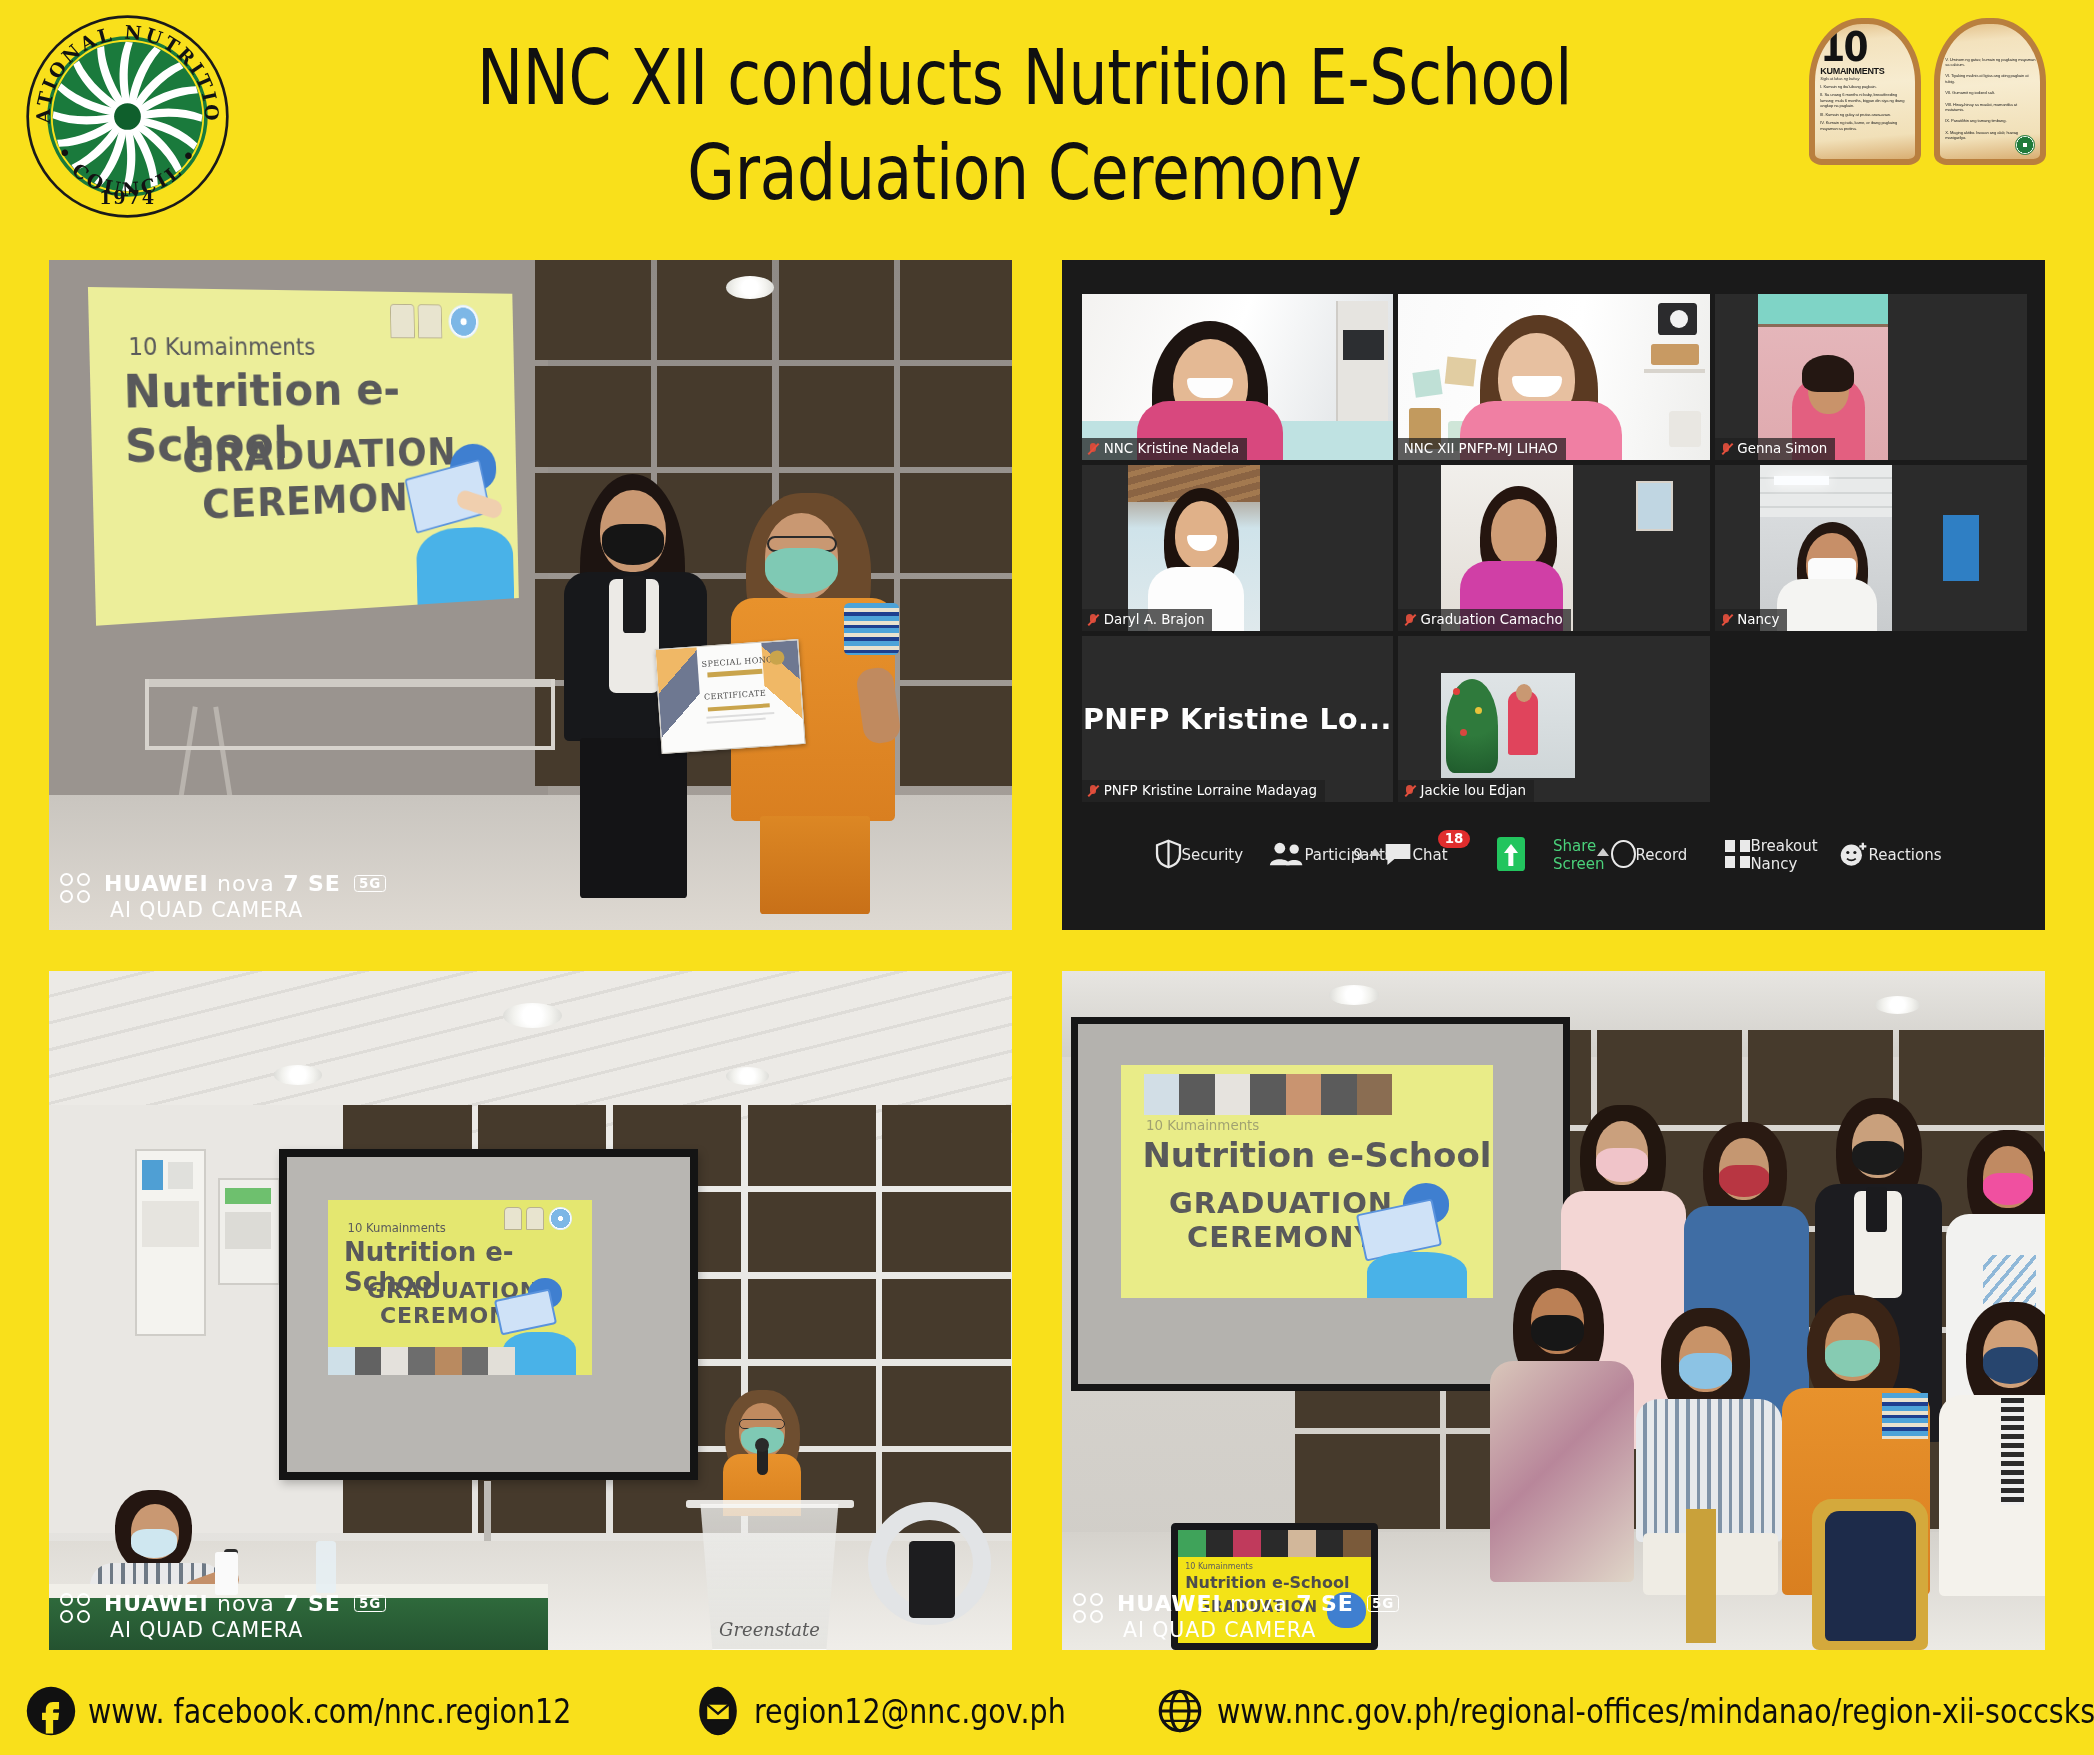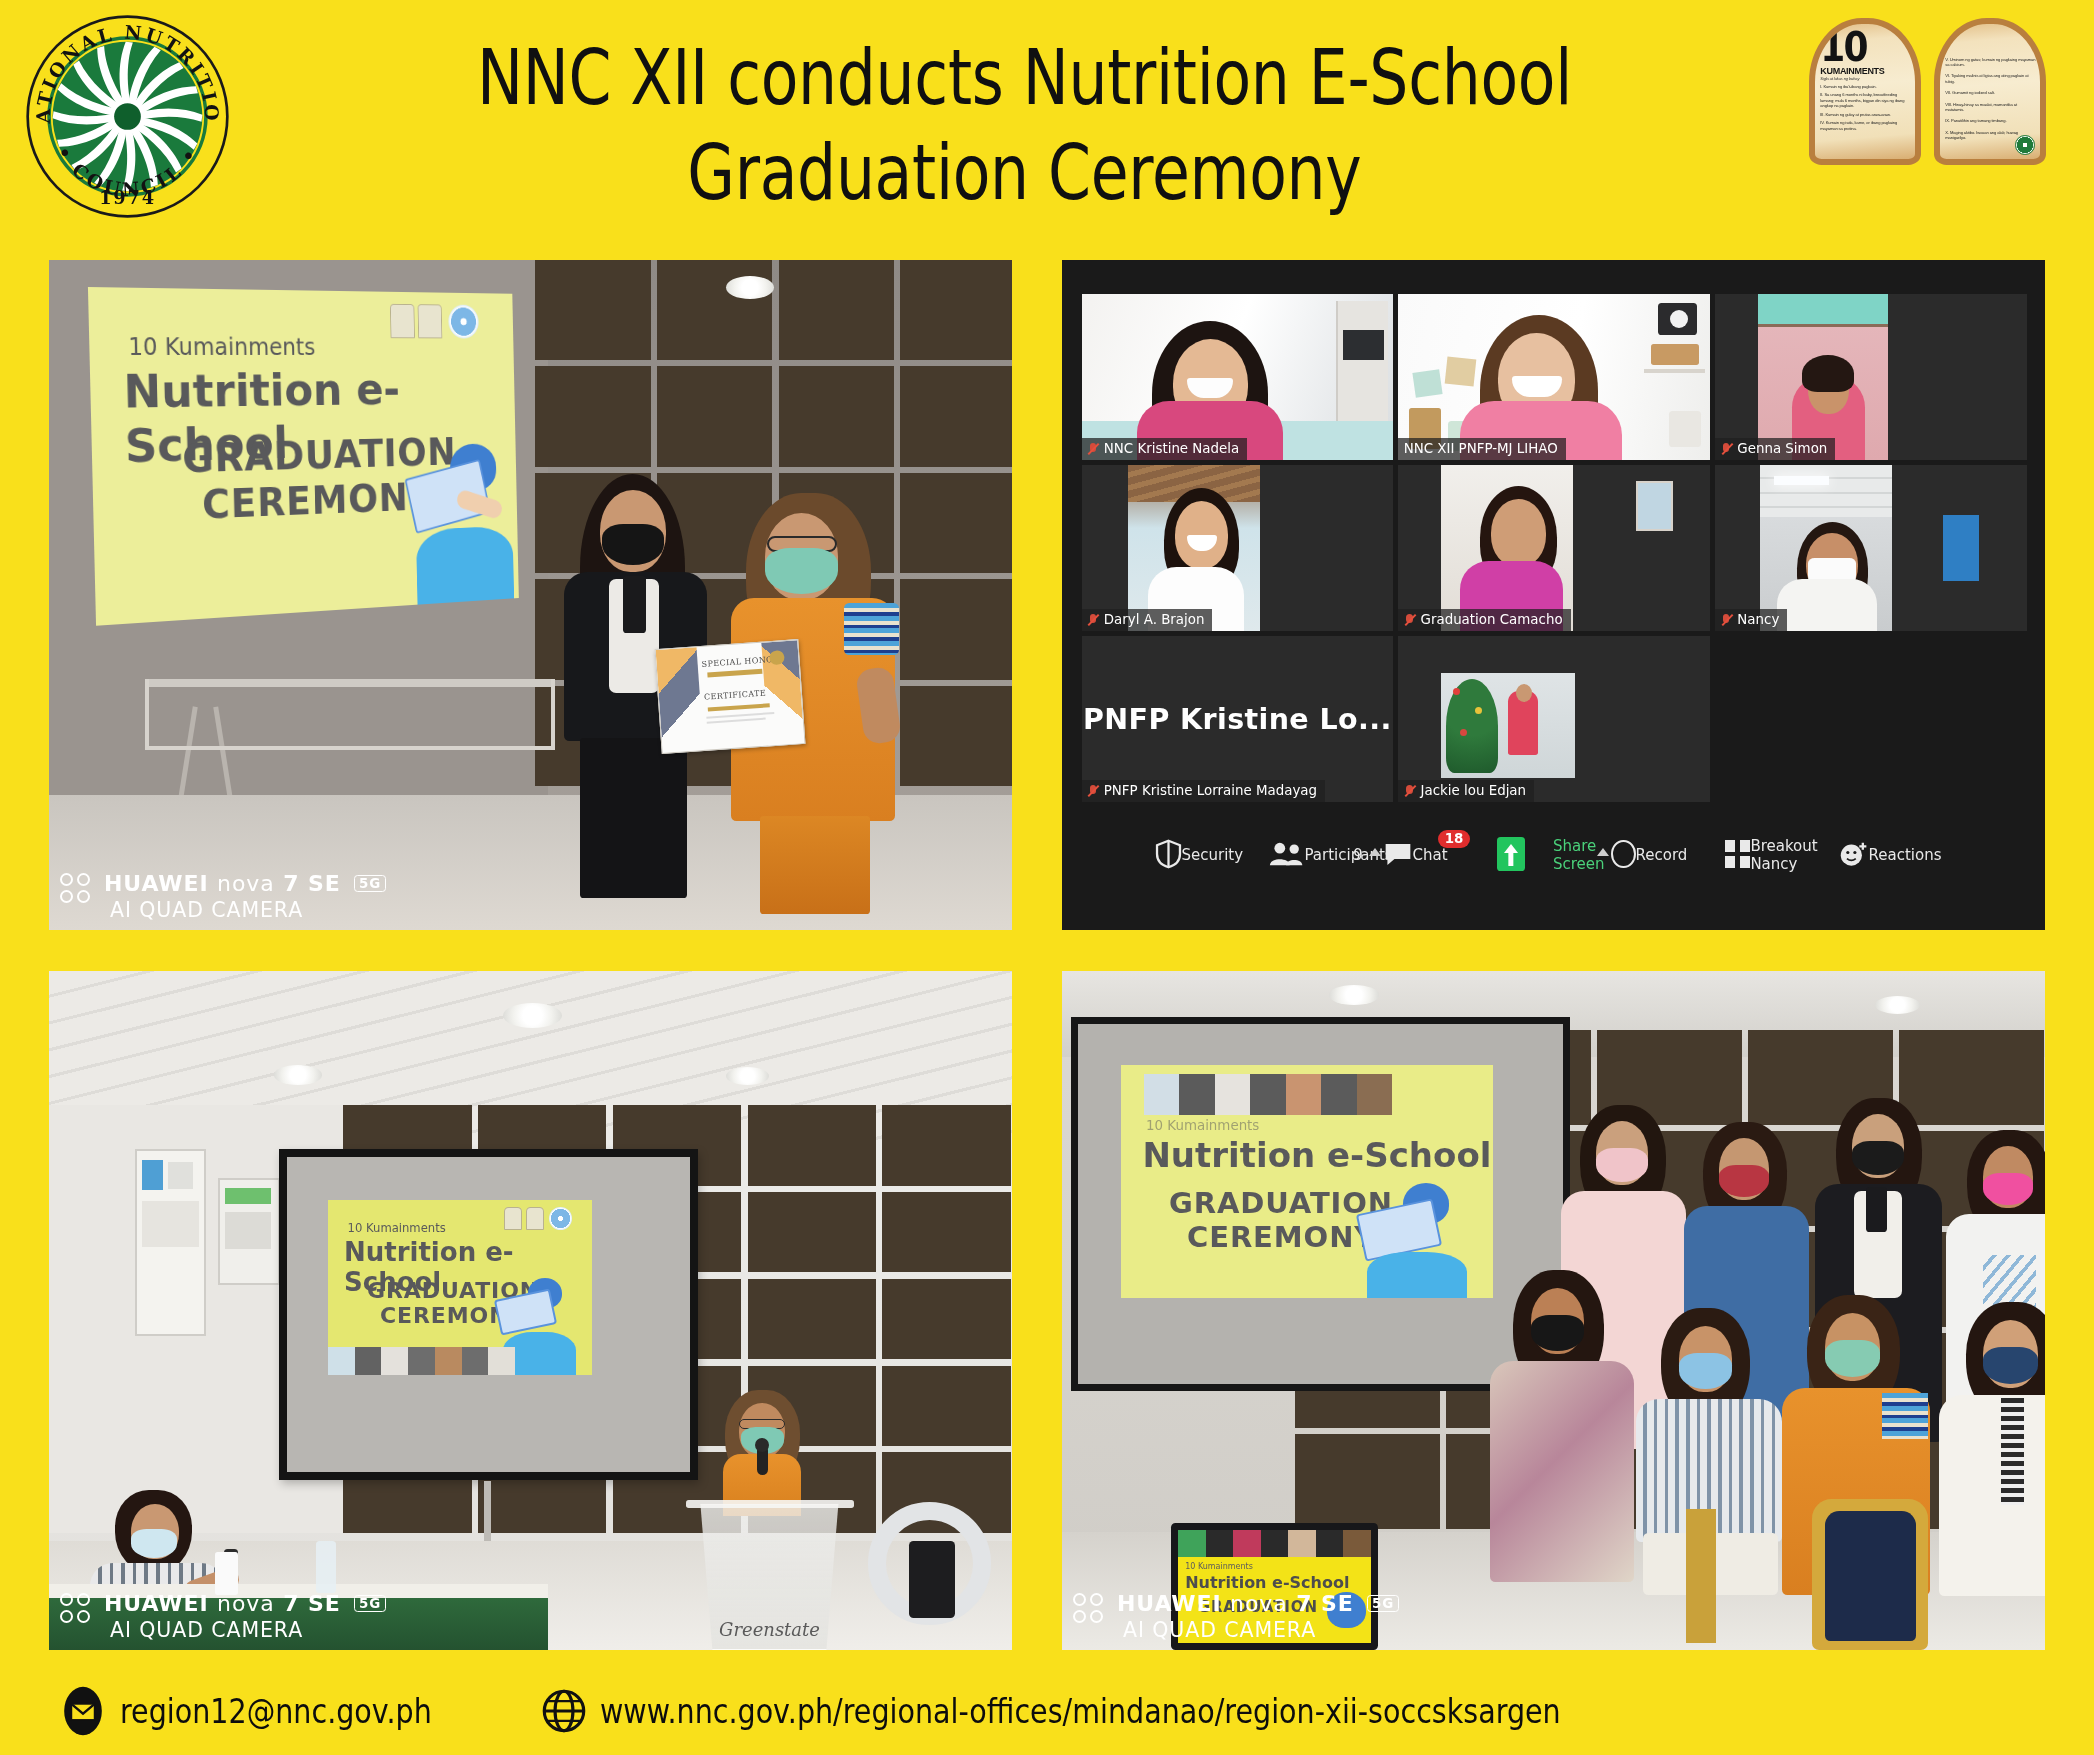--- a/index.html
+++ b/index.html
@@ -882,20 +882,27 @@
         <span>7 SE</span>
         <span class="wm-5g">5G</span>
       </div>
       <div class="wm-l2" style="left:61px;top:647px;">AI QUAD CAMERA</div>
     </div>
   </div>
 </div>
 
 <div id="footer">
 
+  <div class="fitem">
+    <svg width="52" height="52" viewBox="0 0 58 58">
+      <circle cx="29" cy="29" r="27" fill="#111"></circle>
+      <path d="M33 19 h5 v8 h-5 c-1 0 -1.6 .6 -1.6 1.6 V31 H38 l-1 8 h-5.6 v15 h-8.2 V39 H19 v-8 h4.2 v-3.4 c0 -5 3 -8.6 8 -8.6 z" fill="#F9E01B"></path>
+    </svg>
+    <span class="ftext">www. facebook.com/nnc.region12</span>
+  </div>
 
   <div class="fgap"></div>
 
   <div class="fitem">
     <svg width="52" height="52" viewBox="0 0 58 58">
       <ellipse cx="29" cy="29" rx="21" ry="27" fill="#111"></ellipse>
       <rect x="16" y="21" width="26" height="18" fill="#F9E01B" stroke="#111" stroke-width="2"></rect>
       <path d="M16 21 L29 32 L42 21" fill="none" stroke="#111" stroke-width="2.6"></path>
     </svg>
     <span class="ftext">region12@nnc.gov.ph</span>

